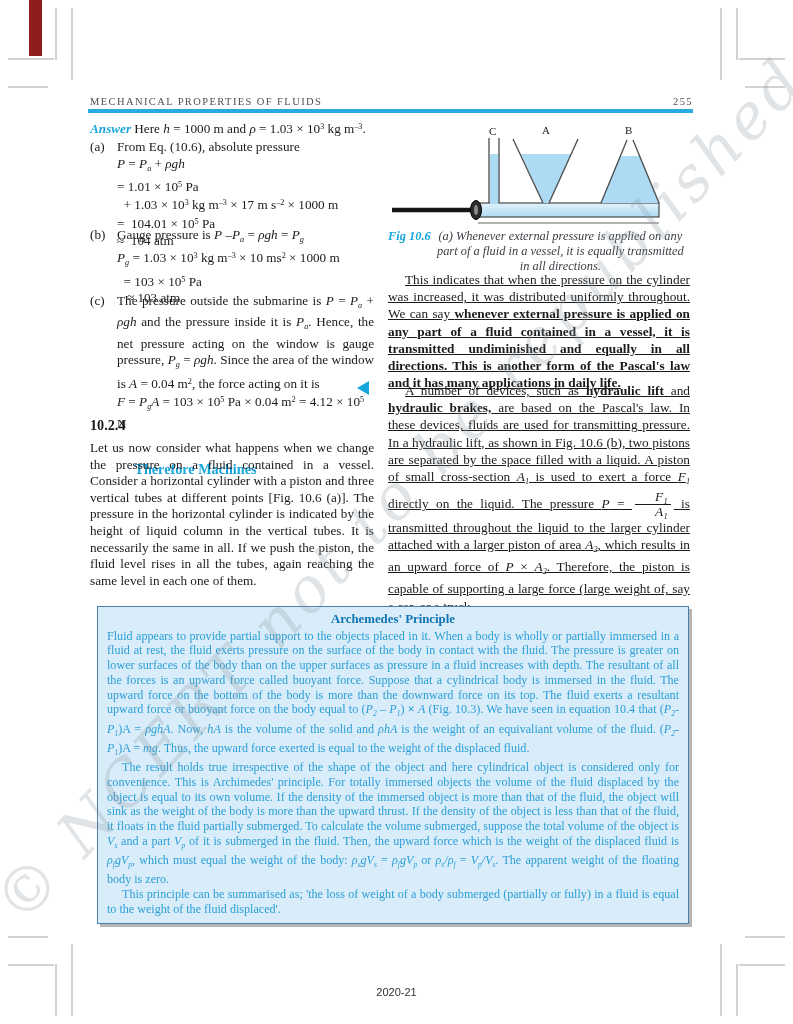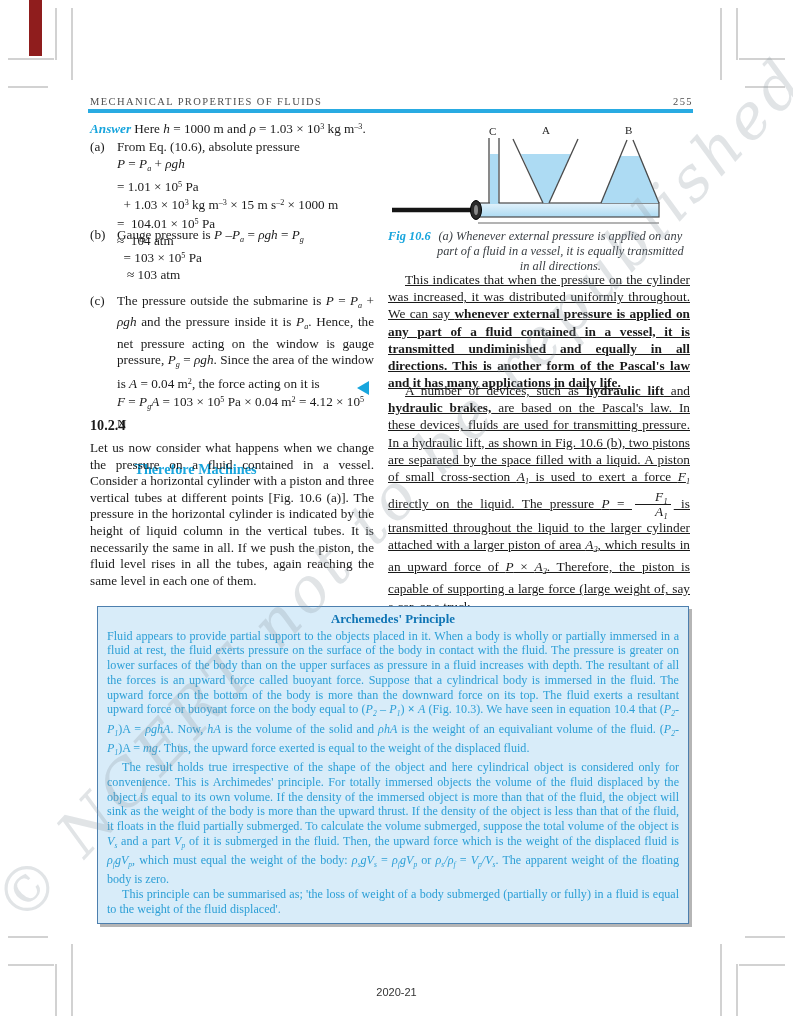--- a/index.html
+++ b/index.html
@@ -87,30 +87,31 @@
   <div class="rule"></div>
 
   <div class="blk leftcol" style="top:119px;"><span class="bi cyan">Answer </span><span>Here </span><span class="i">h</span><span> = 1000 m and </span><span class="i">ρ</span><span> = 1.03 × 10</span><span class="sup">3</span><span> kg m</span><span class="sup">–3</span><span>.</span></div>
 
   <div class="blk leftcol item" style="top:139px;">
     <div class="lbl">(a)</div>
     <div class="bod">
       <div><span>From Eq. (10.6), absolute pressure</span></div>
       <div><span class="i">P</span><span> = </span><span class="i">P</span><span class="sub i">a</span><span> + </span><span class="i">ρgh</span></div>
       <div><span>= 1.01 × 10</span><span class="sup">5</span><span> Pa</span></div>
-      <div><span>&nbsp;&nbsp;+ 1.03 × 10</span><span class="sup">3</span><span> kg m</span><span class="sup">–3</span><span> × 15 m s</span><span class="sup">–2</span><span> × 1000 m</span></div>
+      <div><span>&nbsp;&nbsp;+ 1.03 × 10</span><span class="sup">3</span><span> kg m</span><span class="sup">–3</span><span> × 17 m s</span><span class="sup">–2</span><span> × 1000 m</span></div>
       <div><span>=&nbsp; 104.01 × 10</span><span class="sup">5</span><span> Pa</span></div>
       <div><span>≈&nbsp; 104 atm</span></div>
     </div>
   </div>
 
   <div class="blk leftcol item" style="top:227px;">
     <div class="lbl">(b)</div>
     <div class="bod">
       <div><span>Gauge pressure is </span><span class="i">P</span><span> –</span><span class="i">P</span><span class="sub i">a</span><span> = </span><span class="i">ρgh</span><span> = </span><span class="i">P</span><span class="sub i">g</span></div>
+      <div><span class="i">P</span><span class="sub i">g</span><span> = 1.03 × 10</span><span class="sup">3</span><span> kg m</span><span class="sup">–3</span><span> × 10 ms</span><span class="sup">2</span><span> × 1000 m</span></div>
       <div><span>&nbsp;&nbsp;= 103 × 10</span><span class="sup">5</span><span> Pa</span></div>
       <div><span>&nbsp;&nbsp;&nbsp;≈ 103 atm</span></div>
     </div>
   </div>
 
   <div class="blk leftcol item" style="top:293px;">
     <div class="lbl">(c)</div>
     <div class="bod">
       <div class="just"><span>The pressure outside the submarine is </span><span class="i">P</span><span> = </span><span class="i">P</span><span class="sub i">a</span><span> + </span><span class="i">ρgh</span><span> and the pressure inside it is </span><span class="i">P</span><span class="sub i">a</span><span>. Hence, the net pressure acting on the window is gauge pressure, </span><span class="i">P</span><span class="sub i">g</span><span> = </span><span class="i">ρgh</span><span>. Since the area of the window is </span><span class="i">A</span><span> = 0.04 m</span><span class="sup">2</span><span>, the force acting on it is</span></div>
       <div><span class="i">F</span><span> = </span><span class="i">P</span><span class="sub i">g</span><span class="i">A</span><span> = 103 × 10</span><span class="sup">5</span><span> Pa × 0.04 m</span><span class="sup">2</span><span> = 4.12 × 10</span><span class="sup">5</span><span> N</span></div>

